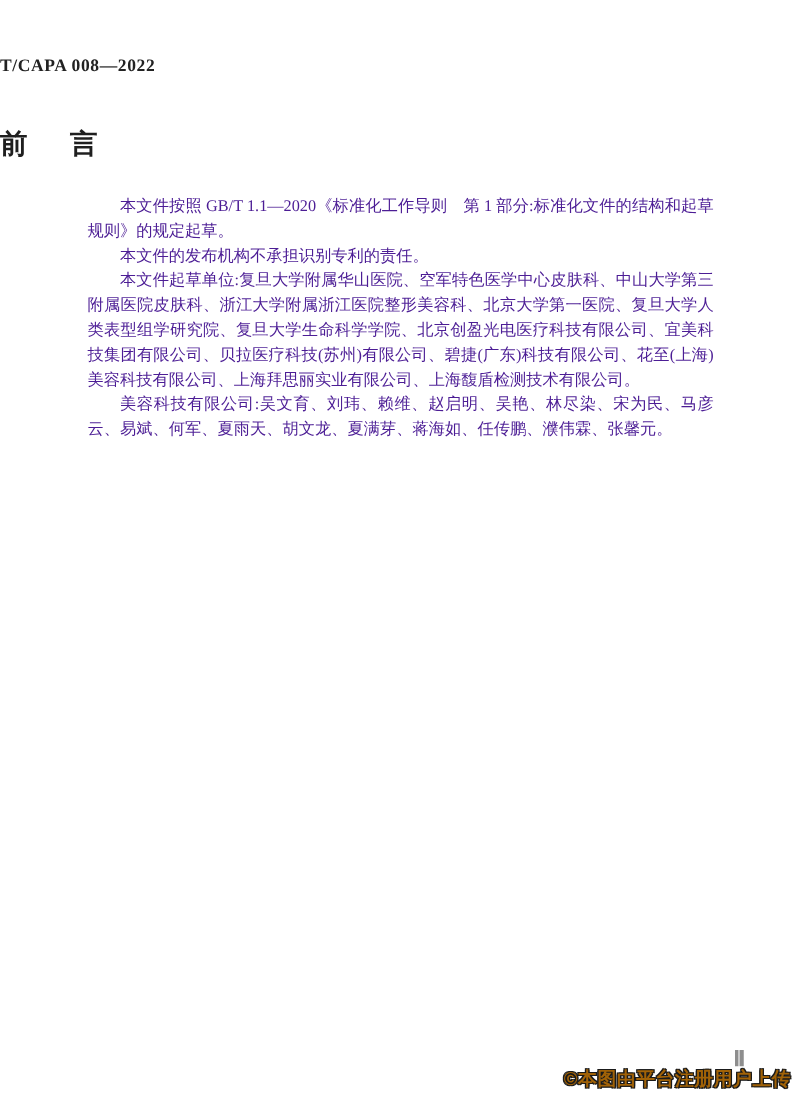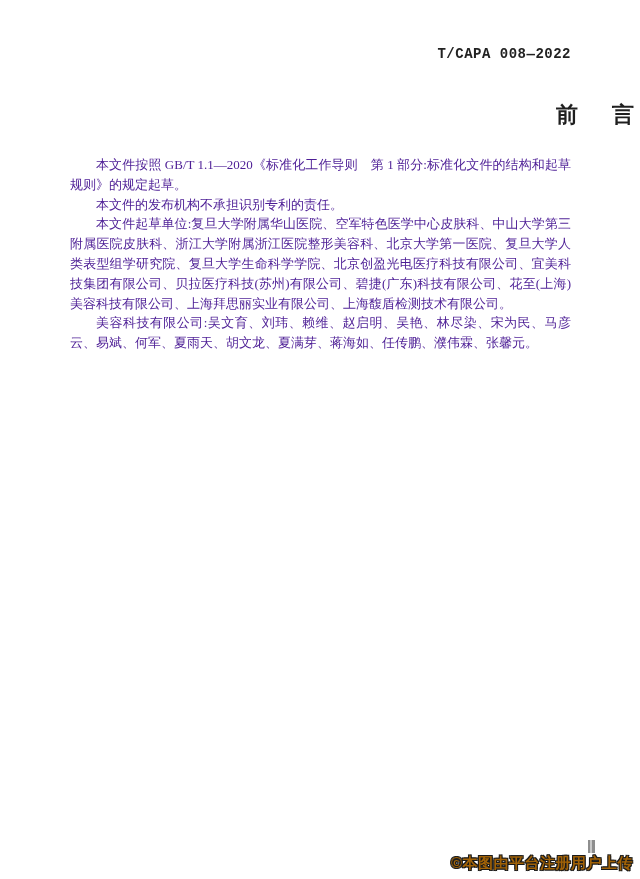--- a/index.html
+++ b/index.html
@@ -14,33 +14,32 @@
     background: #ffffff;
     overflow: hidden;
     font-family: "Liberation Serif", "DejaVu Serif", serif;
     color: #2b2b2b;
   }
   .doc-header {
     position: absolute;
     top: 46px;
     left: 0;
     right: 69px;
-    text-align: right;
-    font-family: Liberation Mono, monospace;
+    font-family: Liberation Serif, serif;
     font-weight: bold;
     font-size: 14px;
     letter-spacing: 0.5px;
     color: #222222;
   }
   .doc-title {
     position: absolute;
     top: 100px;
     left: 0;
     width: 100%;
-    text-align: right;
+    text-align: left;
     font-size: 22px;
     font-weight: bold;
     letter-spacing: 6px;
     color: #1f1f1f;
   }
   .doc-body {
     position: absolute;
     top: 155px;
     left: 70px;
     width: 501px;

